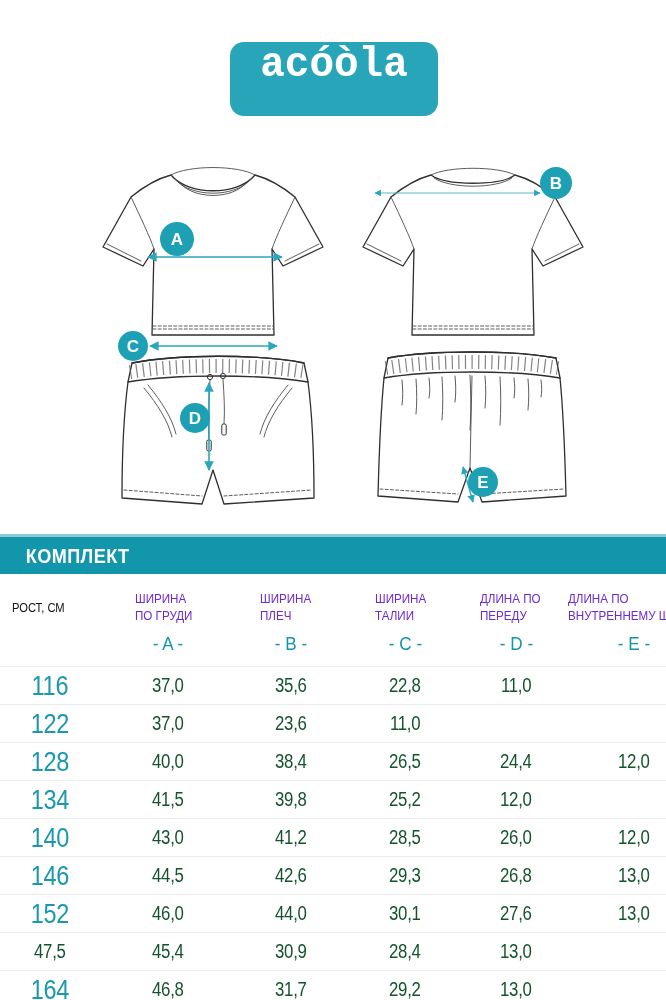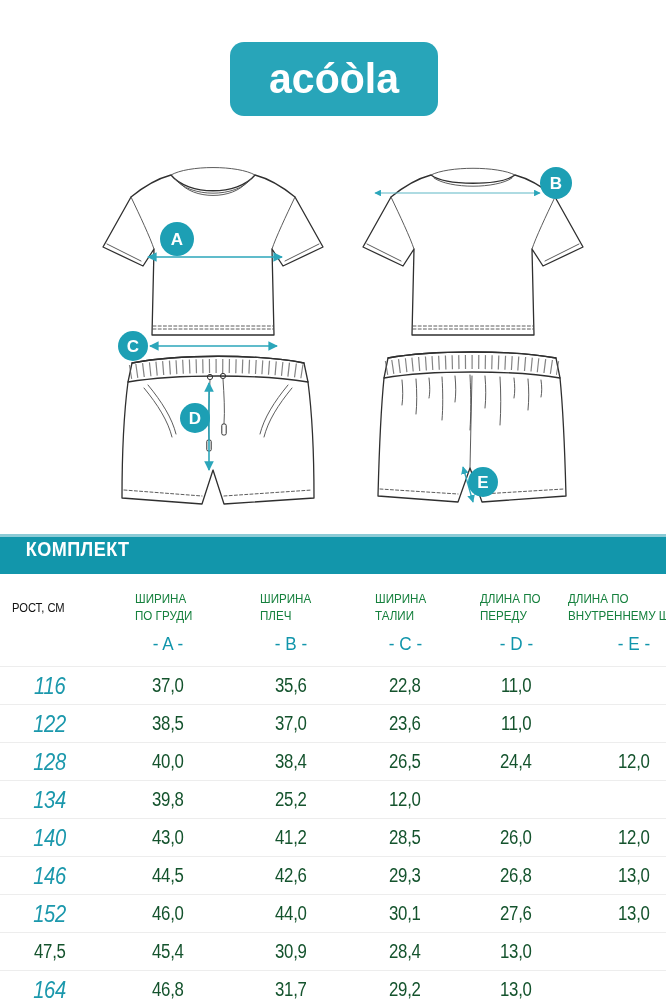--- a/index.html
+++ b/index.html
@@ -1,54 +1,54 @@
 <!DOCTYPE html>
 <html><head>
 <meta charset="utf-8">
 <style>
   html,body{margin:0;padding:0;background:#fff;}
   .sheet{position:relative;width:666px;height:1000px;background:#fff;overflow:hidden;
          font-family:"Liberation Sans",sans-serif;}
   
   .logo{position:absolute;left:230px;top:42px;width:208px;height:74px;background:#28a5b9;
-        border-radius:14px;display:flex;align-items:center;justify-content:center;}
+        border-radius:14px;display:flex;justify-content:center;font-family:Liberation Mono, monospace;}
   .logo span{color:#fff;font-size:41px;font-weight:bold;letter-spacing:0px;
              display:inline-block;transform:scaleY(1.02);}
   
   svg.fig{position:absolute;overflow:visible;}
   .ln{fill:none;stroke:#2f2f2f;stroke-width:1.3;stroke-linejoin:round;stroke-linecap:round;}
   .ln2{fill:none;stroke:#4a4a4a;stroke-width:0.9;stroke-linecap:round;}
   .body{fill:#ffffff;}
   .dash{stroke-dasharray:3 2.2;}
   .meas{fill:none;stroke:#2ba6ba;stroke-width:1.6;}
   .measThin{fill:none;stroke:#5fb7c6;stroke-width:1.1;}
   .mcirc{fill:#1d9fb4;}
   .mletter{fill:#fff;font-size:17px;font-weight:bold;text-anchor:middle;
            font-family:"Liberation Sans",sans-serif;}
   
   .band{position:absolute;left:0;top:534px;width:666px;height:40px;background:#1296ab;
-        border-top:3px solid #8ccbd6;box-sizing:border-box;display:flex;}
+        border-top:3px solid #8ccbd6;box-sizing:border-box;display:flex;align-items:center;}
   .band span{color:#fff;font-weight:bold;font-size:21px;letter-spacing:.5px;padding-left:30px;
              display:inline-block;transform:scaleX(.86);transform-origin:0 50%;}
   
   .table{position:absolute;left:0;top:574px;width:700px;}
   .cols{display:grid;grid-template-columns:100px 136px 110px 118px 104px 132px;}
   .thead{padding-top:16px;height:32px;}
-  .thead .hc{font-size:13.5px;line-height:17px;color:#15803d;}
+  .thead .hc{font-size:13.5px;line-height:17px;color:#6d28d9;}
   .thead .hc:nth-child(2){padding-left:35px;}
   .thead .hc:nth-child(3){padding-left:24px;}
   .thead .hc:nth-child(4){padding-left:29px;}
   .thead .hc:nth-child(5){padding-left:16px;}
   .thead .hc:nth-child(6){padding-left:0px;}
   .thead .c0{display:flex;align-items:center;padding-left:12px;font-size:13px;color:#111;}
   .hl{display:inline-block;transform:scaleX(.86);transform-origin:0 50%;white-space:nowrap;}
   .letters{height:44px;text-align:center;align-items:center;color:#1195ab;font-size:19px;}
   .lt{display:inline-block;transform:scaleX(.9);}
   .row{height:37px;border-top:1px solid #ededed;align-items:center;text-align:center;}
-  .row .h{color:#1b98ac;font-size:24px;font-style:italic;}
+  .row .h{color:#1b98ac;font-size:28px;}
   .row .v{color:#14532d;font-size:20px;}
   .num{display:inline-block;transform:scaleX(.84);letter-spacing:-.3px;}
 </style>
 </head>
 <body>
 
 <div class="sheet">
 
   <div class="logo">
     <span>acóòla</span>
@@ -182,35 +182,35 @@
 
     <div class="cols row">
       <div class="h"><span class="num">116</span></div>
       <div class="v"><span class="num">37,0</span></div>
       <div class="v"><span class="num">35,6</span></div>
       <div class="v"><span class="num">22,8</span></div>
       <div class="v"><span class="num">11,0</span></div>
     </div>
     <div class="cols row">
       <div class="h"><span class="num">122</span></div>
-      <div class="v"><span class="num">38,5</span></div>
       <div class="v"><span class="num">37,0</span></div>
       <div class="v"><span class="num">23,6</span></div>
       <div class="v"><span class="num">11,0</span></div>
     </div>
     <div class="cols row">
       <div class="h"><span class="num">128</span></div>
       <div class="v"><span class="num">40,0</span></div>
       <div class="v"><span class="num">38,4</span></div>
       <div class="v"><span class="num">26,5</span></div>
       <div class="v"><span class="num">24,4</span></div>
       <div class="v"><span class="num">12,0</span></div>
     </div>
     <div class="cols row">
       <div class="h"><span class="num">134</span></div>
+      <div class="v"><span class="num">41,5</span></div>
       <div class="v"><span class="num">39,8</span></div>
       <div class="v"><span class="num">25,2</span></div>
       <div class="v"><span class="num">12,0</span></div>
     </div>
     <div class="cols row">
       <div class="h"><span class="num">140</span></div>
       <div class="v"><span class="num">43,0</span></div>
       <div class="v"><span class="num">41,2</span></div>
       <div class="v"><span class="num">28,5</span></div>
       <div class="v"><span class="num">26,0</span></div>

